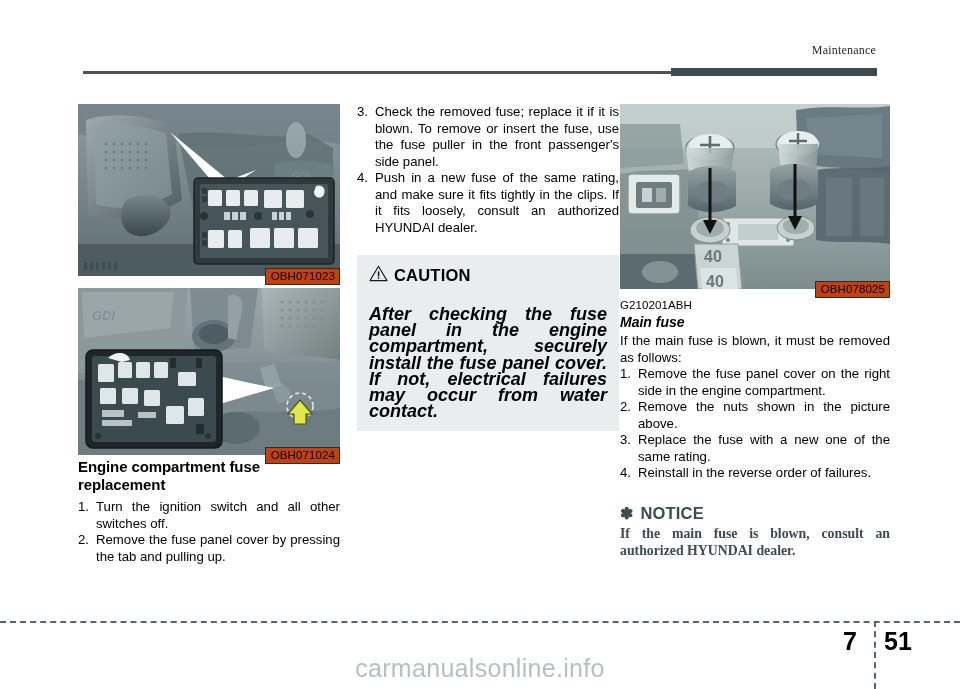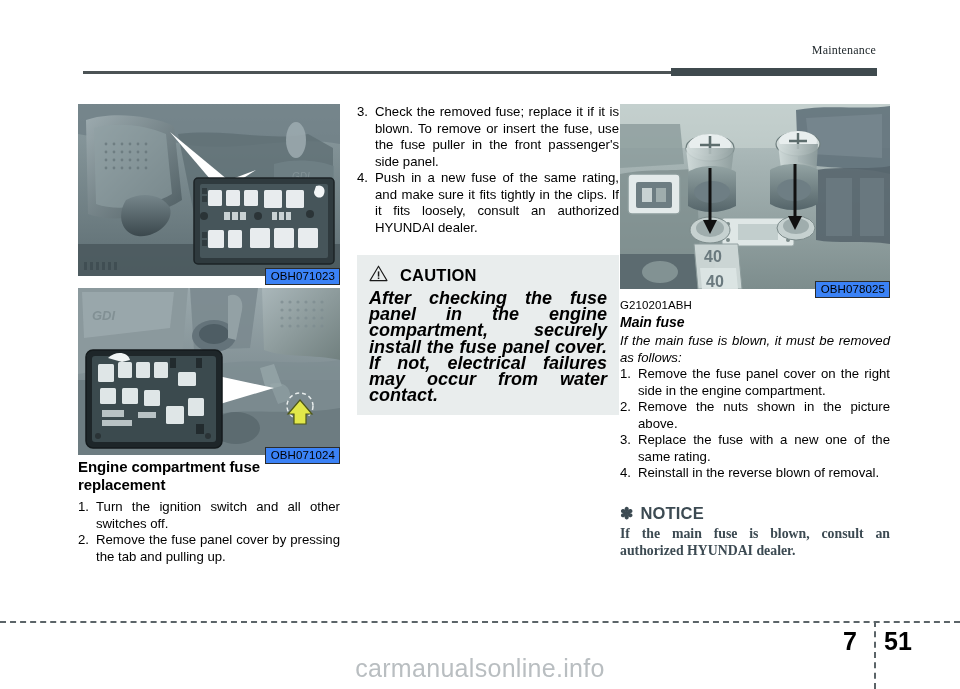--- a/index.html
+++ b/index.html
@@ -65,21 +65,21 @@
     position: relative;
     width: 100%;
     margin: 0 0 3px 0;
     line-height: 0;
   }
   .figure svg { display: block; width: 100%; }
   .fig-caption {
     position: absolute;
     right: 0;
     bottom: -9px;
-    background: #3b82f6;
+    background: #c2410c;
     border: 1px solid #2b2b2b;
     font-size: 11.5px;
     line-height: 13px;
     padding: 1px 4px 1px 5px;
     letter-spacing: .1px;
     font-family: "Liberation Sans", sans-serif;
     color: #000;
   }
 
   
@@ -102,21 +102,20 @@
     font-weight: bold;
     font-style: italic;
     line-height: 17px;
     margin: 0 0 2px 0;
   }
   p.body {
     font-size: 13.2px;
     line-height: 16.5px;
     margin: 0 0 0 0;
     text-align: justify;
-    font-style: italic;
   }
 
   
   ol.steps {
     list-style: none;
     margin: 0;
     padding: 0;
   }
   ol.steps li {
     position: relative;
@@ -139,22 +138,22 @@
   .caution {
     background: #e9eded;
     padding: 10px 12px 12px 12px;
     margin-top: 19px;
     box-sizing: border-box;
     width: 100%;
   }
   .caution-head {
     display: flex;
     align-items: center;
-    gap: 12px;
-    margin-bottom: 4px;
+    gap: 6px;
+    margin-bottom: 20px;
   }
   .caution-head .label {
     font-size: 16.5px;
     font-weight: bold;
     letter-spacing: .2px;
   }
   .caution-body {
     font-size: 18px;
     line-height: 16.2px;
     font-weight: bold;
@@ -558,21 +557,21 @@
     <li>
       <span class="num">2.</span>
       <span class="txt">Remove the nuts shown in the picture above.</span>
     </li>
     <li>
       <span class="num">3.</span>
       <span class="txt">Replace the fuse with a new one of the same rating.</span>
     </li>
     <li>
       <span class="num">4.</span>
-      <span class="txt">Reinstall in the reverse blown of removal.</span>
+      <span class="txt">Reinstall in the reverse order of failures.</span>
     </li>
   </ol>
 
   <div class="notice">
     <div class="notice-head">
       <span class="star">✽</span>
       <span class="label">NOTICE</span>
     </div>
     <div class="notice-body">If the main fuse is blown, consult an authorized HYUNDAI dealer.</div>
   </div>

